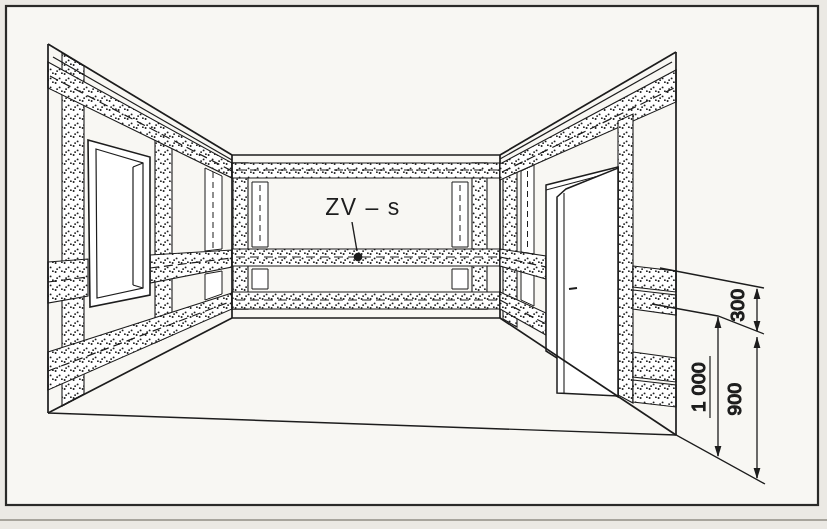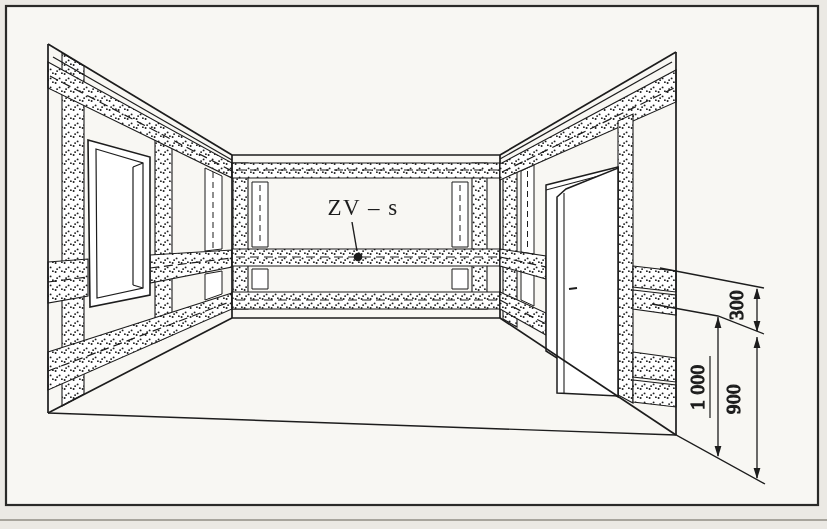--- a/index.html
+++ b/index.html
@@ -2,21 +2,21 @@
 <html><head>
 <meta charset="utf-8">
 <style>
   html,body{margin:0;padding:0;}
   body{
     width:827px;height:529px;
     background:#ebe9e4;
     font-family:"Liberation Sans", sans-serif;
     overflow:hidden;
   }
-  .sheet{position:relative;width:827px;height:439px;font-family:Liberation Serif, serif;}
+  .sheet{position:relative;width:827px;height:439px;}
   svg{display:block;}
   text{fill:#1d1d1d;}
   .zone-label{font-size:23px;letter-spacing:1.5px;}
   .dim-label{font-size:19px;letter-spacing:0.5px;}
 </style>
 </head>
 <body>
 
 <div class="sheet">
 <svg width="827" height="529" viewBox="0 0 827 529">

